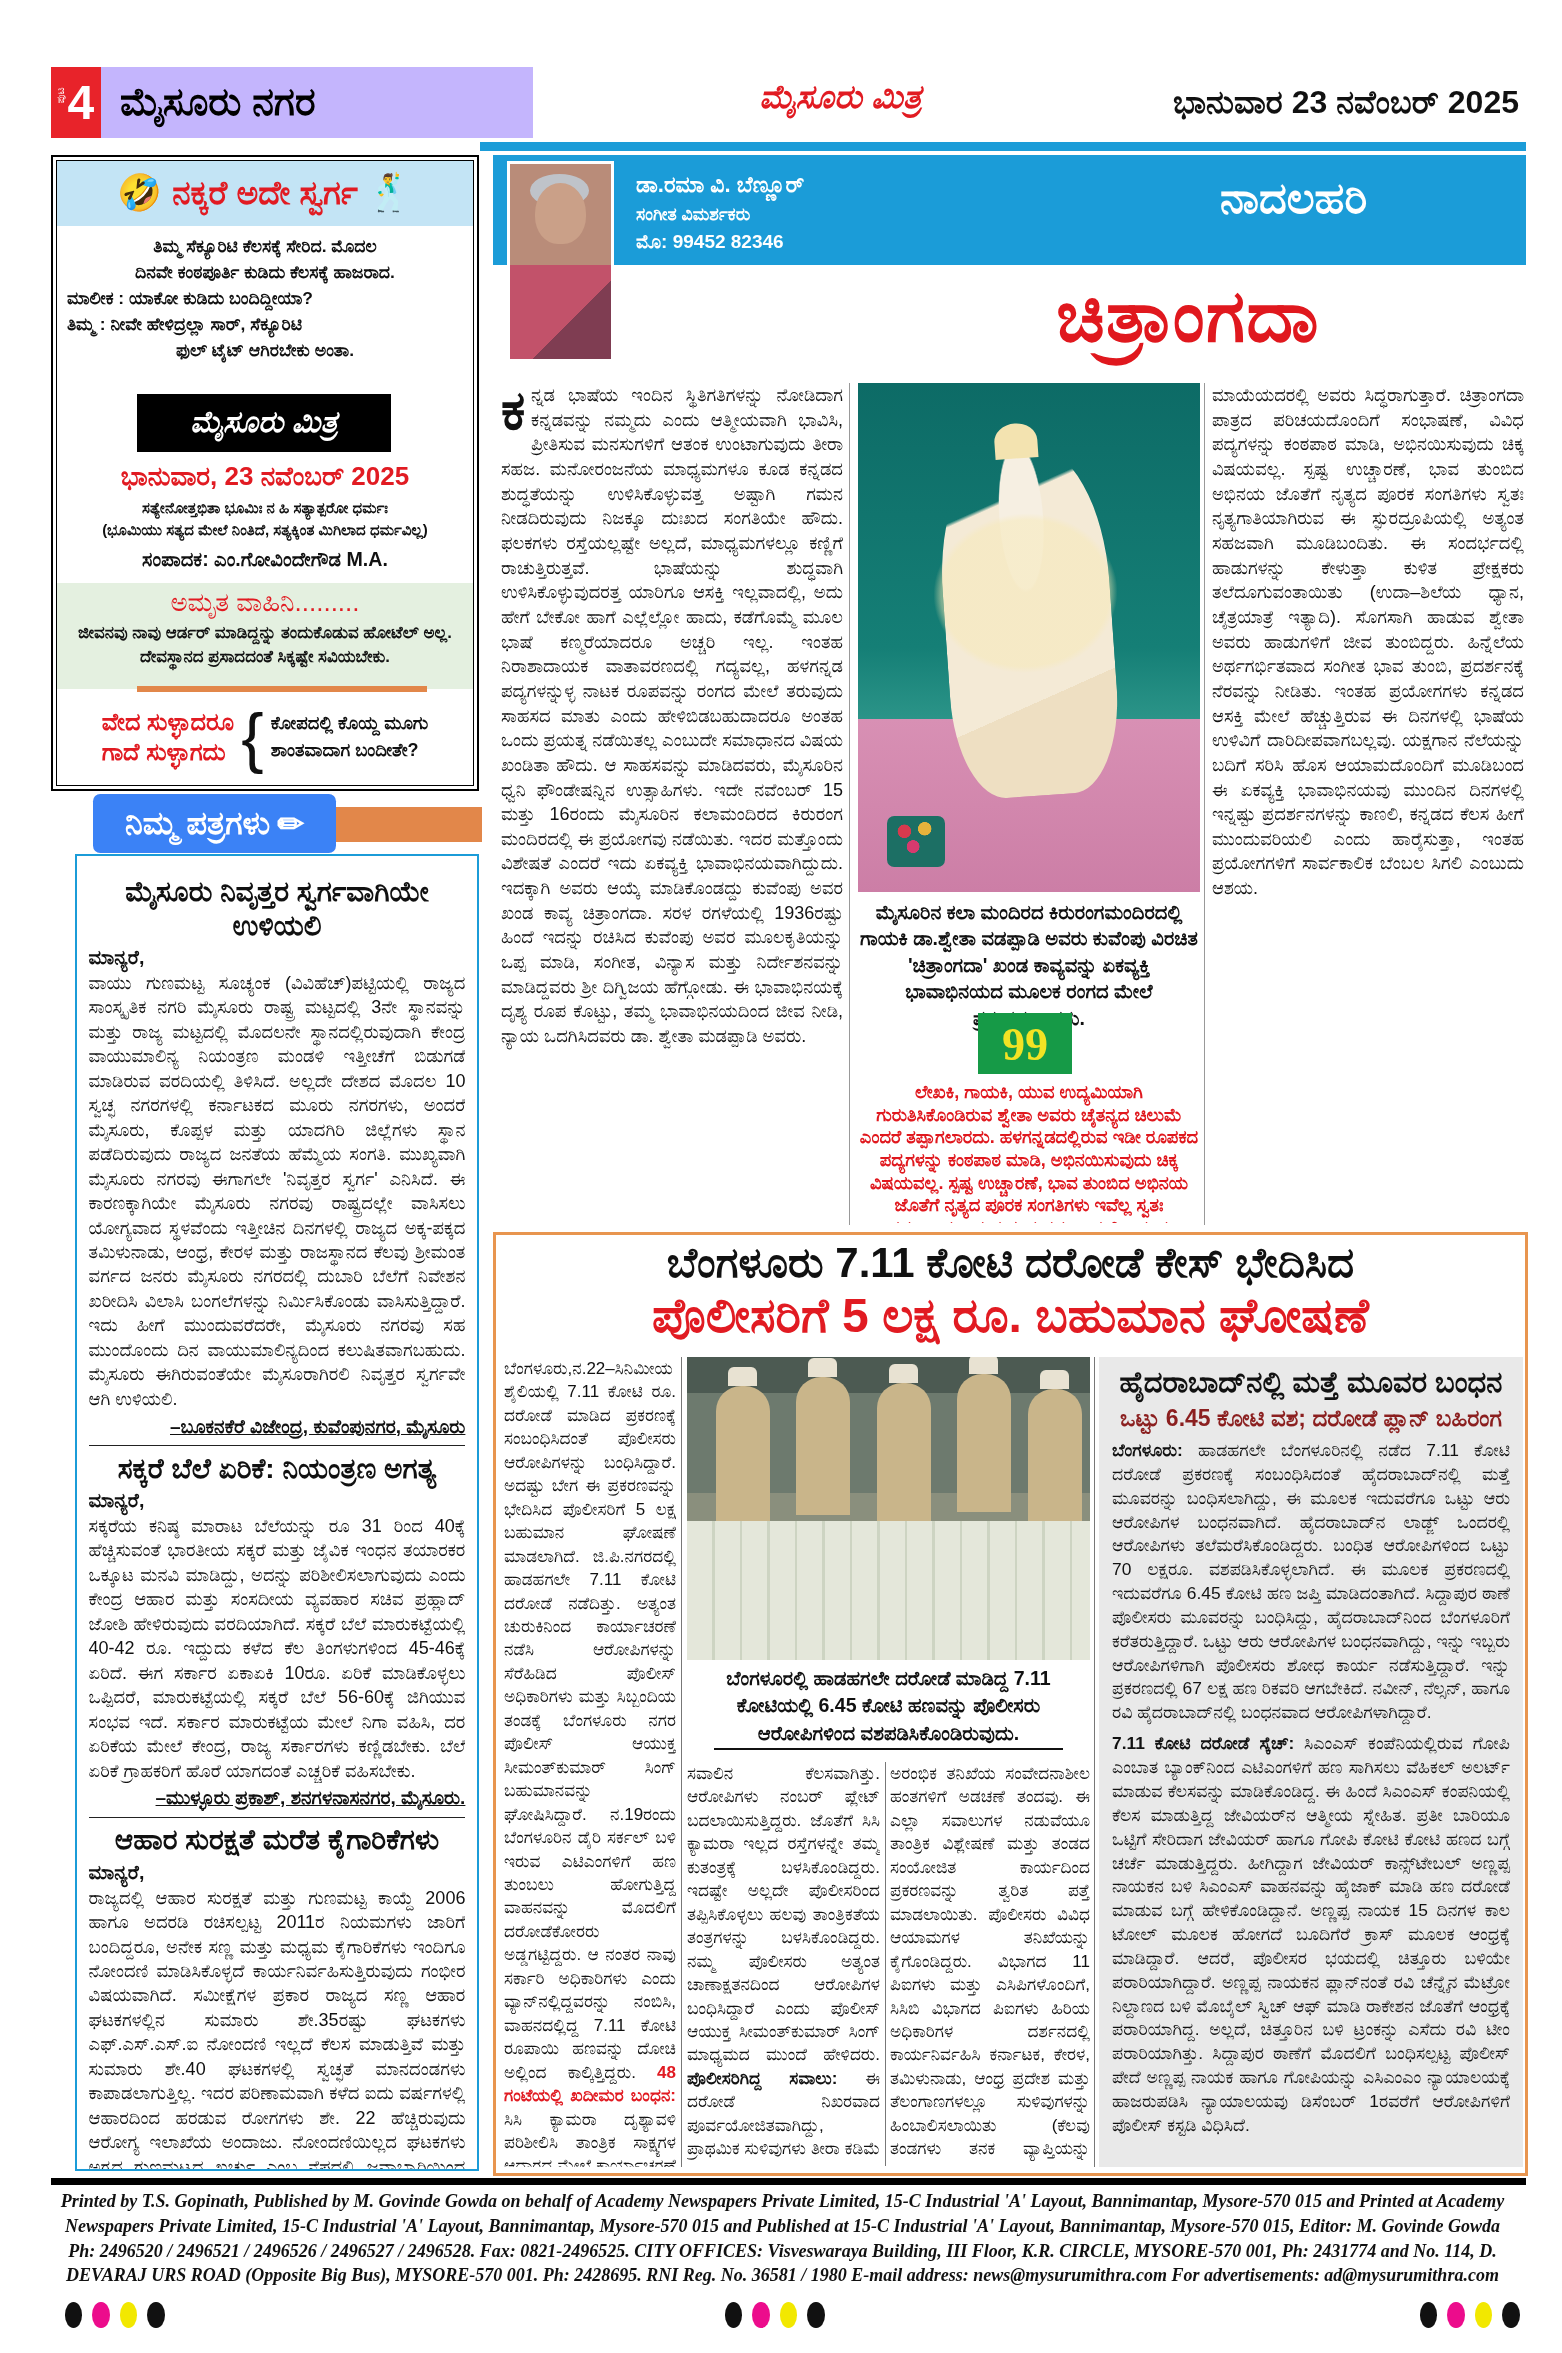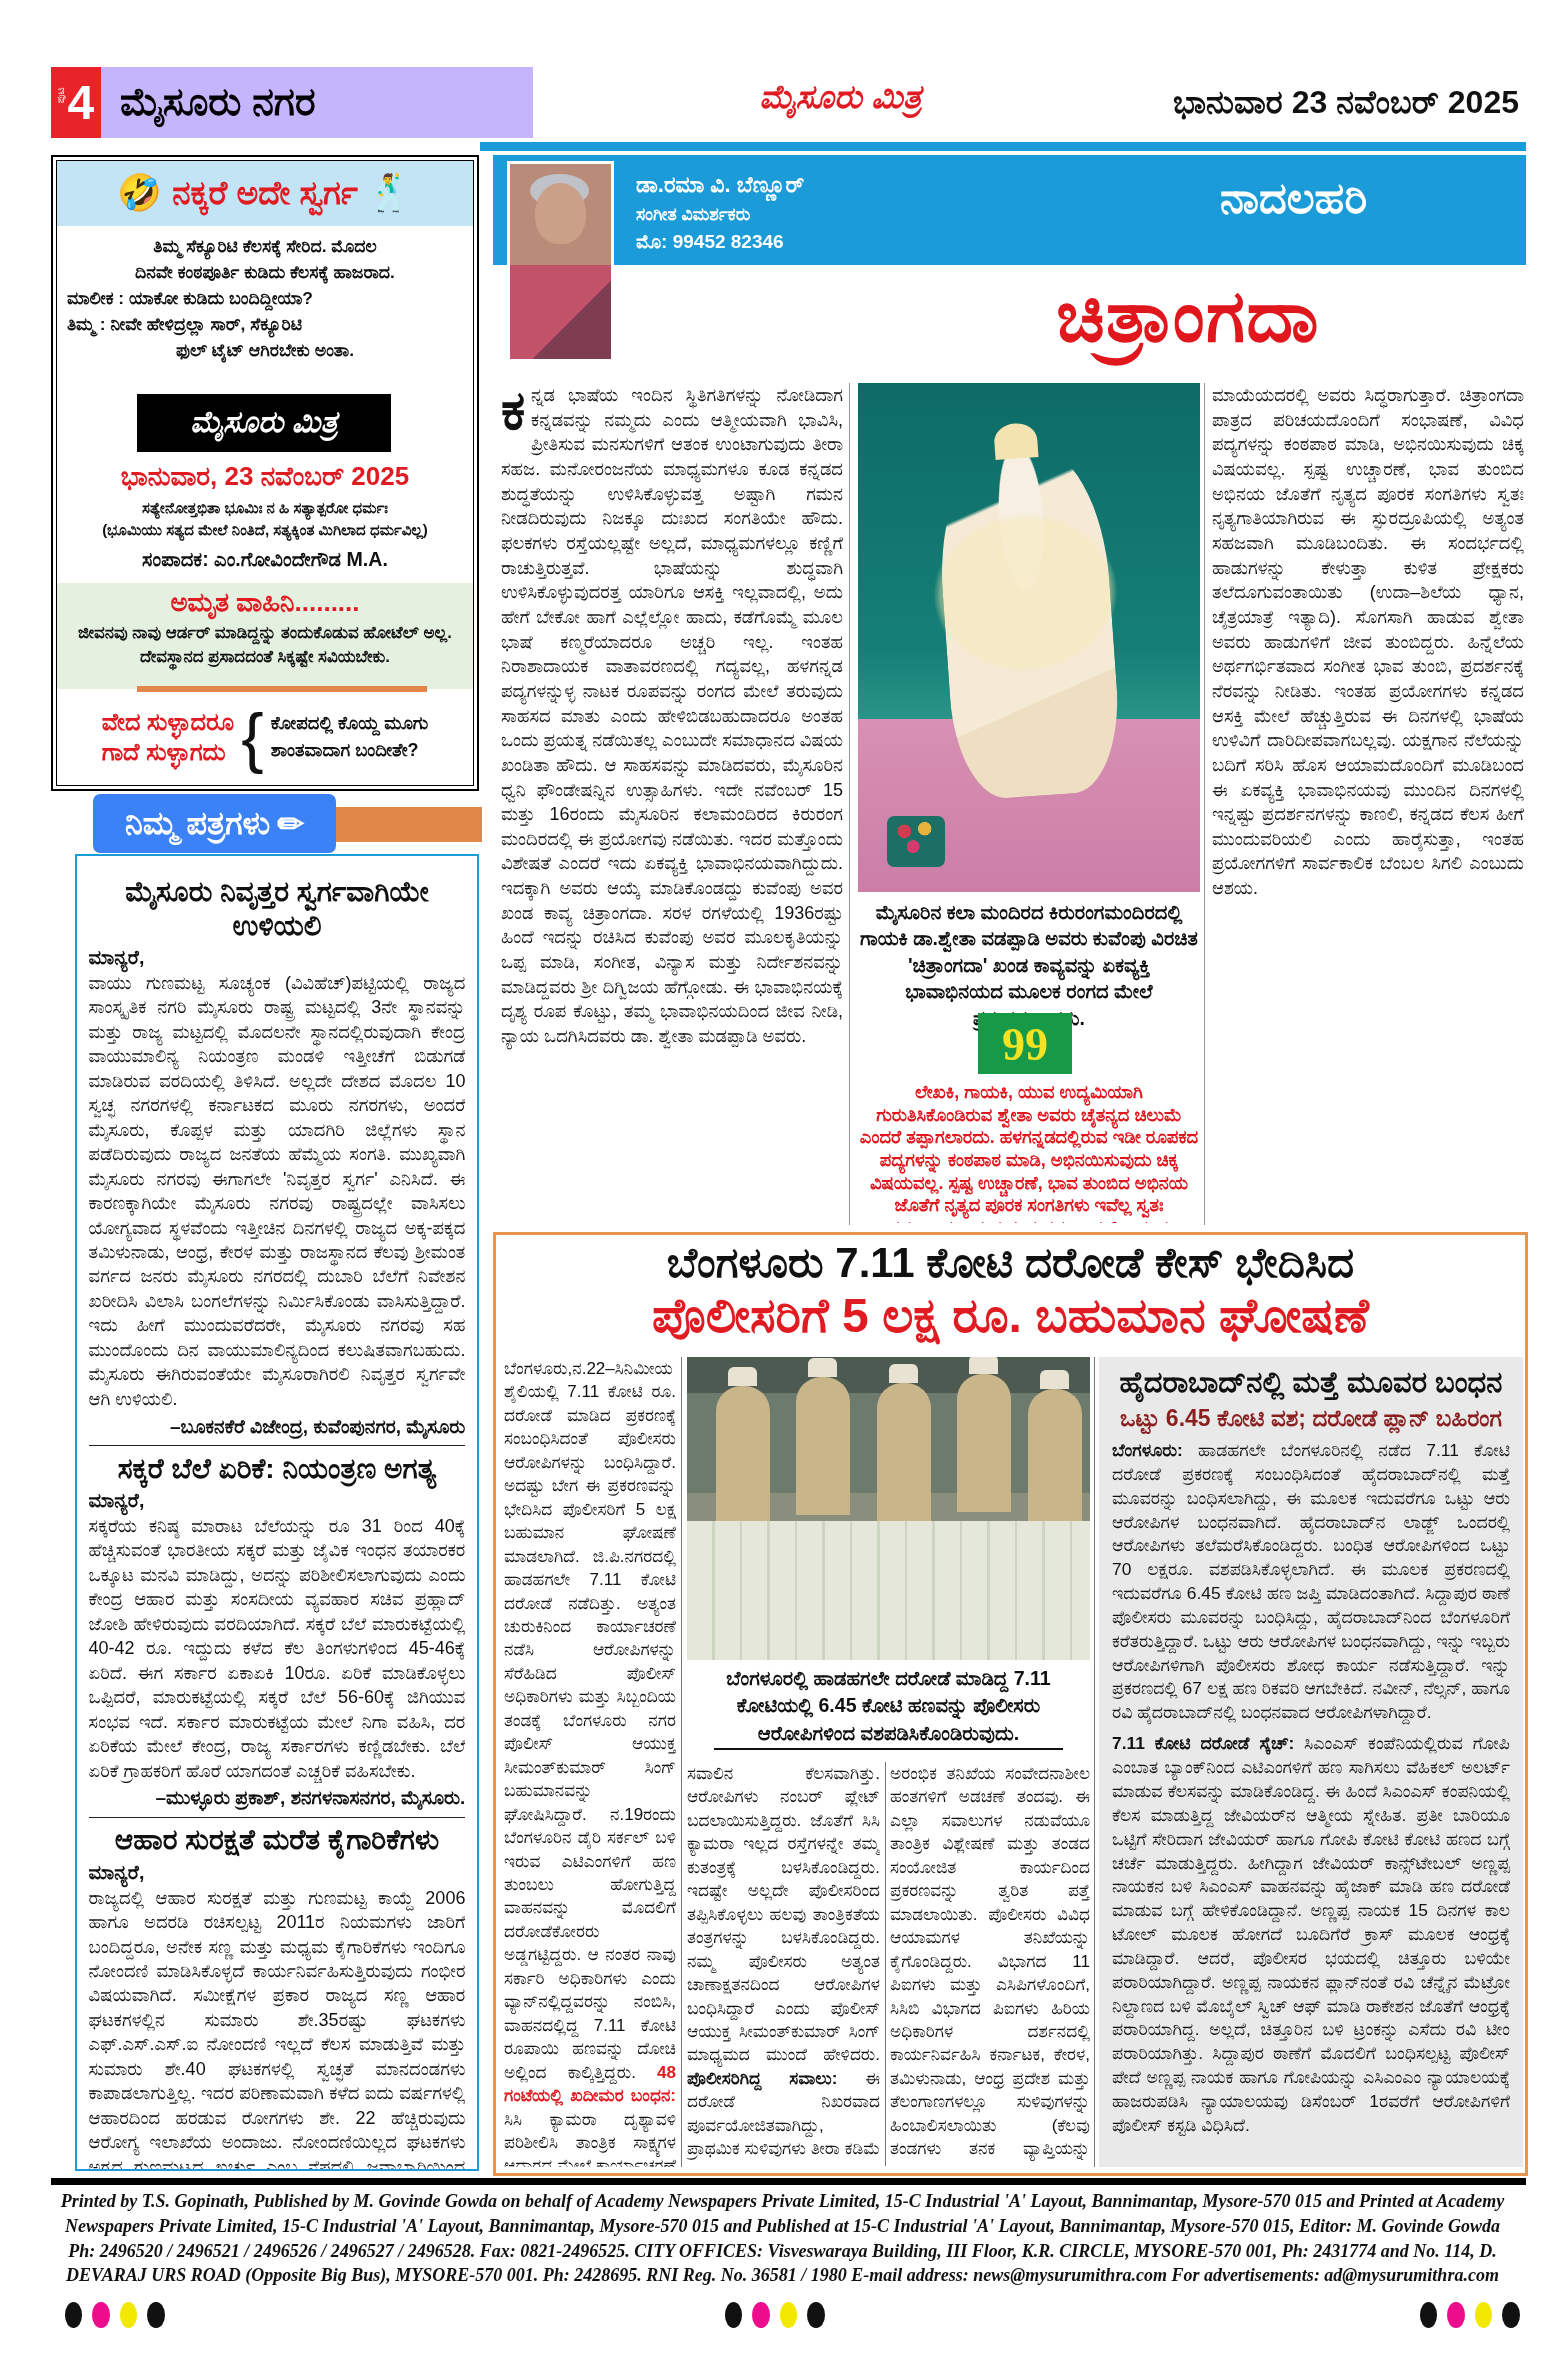--- a/index.html
+++ b/index.html
@@ -23,38 +23,38 @@
   .jokehdr .t{font-size:33px;font-weight:bold;color:#e11b22;}
   .jokehdr .e{font-size:36px;}
   .jokebody{position:absolute;left:10px;right:10px;top:72px;font-size:17.4px;font-weight:bold;line-height:1.5;}
   .jokebody .c{text-align:center;}
   .blackbox{position:absolute;left:80px;top:233px;width:254px;height:58px;background:#000;color:#fff;display:flex;align-items:center;justify-content:center;
         font-size:30px;font-weight:bold;font-style:italic;}
   .reddate{position:absolute;left:0;right:0;top:300px;text-align:center;color:#e11b22;font-size:26px;font-weight:bold;}
   .motto{position:absolute;left:4.3px;right:4.3px;top:336px;text-align:center;font-size:15px;font-weight:bold;line-height:1.45;}
   .editor{position:absolute;left:0;right:0;top:387px;text-align:center;font-size:19.6px;font-weight:bold;}
   .amruta{position:absolute;left:0;right:0;top:422px;height:106px;background:#e4f0e0;}
-  .amruta .t{text-align:center;color:#e11b22;font-size:26px;font-weight:bold;margin-top:4.3px;}
+  .amruta .t{text-align:center;color:#e11b22;font-size:26px;font-weight:normal;margin-top:4.3px;}
   .amruta .x{text-align:center;font-size:16.7px;font-weight:bold;line-height:1.45;padding:2.9px 7.2px;}
   .amruta .bar{position:absolute;left:80px;bottom:-2.9px;width:290px;height:5.8px;background:#e2874a;}
   .gaade{position:absolute;left:0;right:0;top:528px;height:96px;display:flex;align-items:center;justify-content:center;gap:7.2px;}
   .gaade .r{color:#e11b22;font-size:24px;font-weight:bold;line-height:1.25;text-align:left;}
   .gaade .br{font-size:67px;font-weight:200;line-height:0.9;}
   .gaade .b{font-size:18px;font-weight:bold;line-height:1.5;}
   
   .lthdr{left:93px;top:794px;width:243px;height:59px;background:#3b82f6;border-radius:7.2px;color:#fff;display:flex;align-items:center;justify-content:center;gap:7.2px;
          font-size:32px;font-weight:bold;z-index:3;}
   .ltbar{left:328px;top:807px;width:154px;height:35px;background:#e2874a;z-index:2;}
   .ltbox{left:75px;top:854px;width:404px;height:1317px;border:2.9px solid #1b9cd8;box-sizing:border-box;background:#fff;padding:7.2px 11.6px;overflow:hidden;}
   .ltr{border-top:1.4px solid #222;padding-top:5.8px;margin-top:7.2px;}
   .ltr:first-child{border-top:none;margin-top:6px;}
   .ltr .ti{font-size:28px;font-weight:bold;text-align:center;line-height:1.2;margin-bottom:4.3px;}
   .ltr .sal{font-size:19.6px;font-weight:bold;margin:1.4px 0;}
   .ltr .bd{font-size:18px;line-height:1.36;}
-  .ltr .sg{font-size:19px;font-weight:bold;text-align:right;margin:4.3px 0 2.9px;}
+  .ltr .sg{font-size:19px;font-weight:bold;text-align:right;margin:4.3px 0 2.9px;text-decoration:underline;}
   
   .blueband{left:493px;top:155px;width:1033px;height:110px;background:#1b9cd8;}
   .authphoto{left:507px;top:161px;width:107px;height:201px;background:#b98c79;border:3.6px solid #fff;box-sizing:border-box;z-index:4;}
   .authphoto .head{position:absolute;left:25px;top:19px;width:51px;height:61px;border-radius:50% 50% 45% 45%;background:#caa088;}
   .authphoto .hair{position:absolute;left:20px;top:10px;width:59px;height:33px;border-radius:50%;background:#bfc3c9;}
   .authphoto .sari{position:absolute;left:0;bottom:0;width:100%;height:94px;background:linear-gradient(135deg,#c2526a 0 60%,#7f3d52 60%);}
   .authmeta{left:636px;top:172px;width:406px;color:#fff;font-weight:bold;z-index:4;}
   .authmeta .n{font-size:22px;}
   .authmeta .r{font-size:17.4px;margin-top:5.8px;}
   .authmeta .p{font-size:19px;margin-top:5.8px;}

